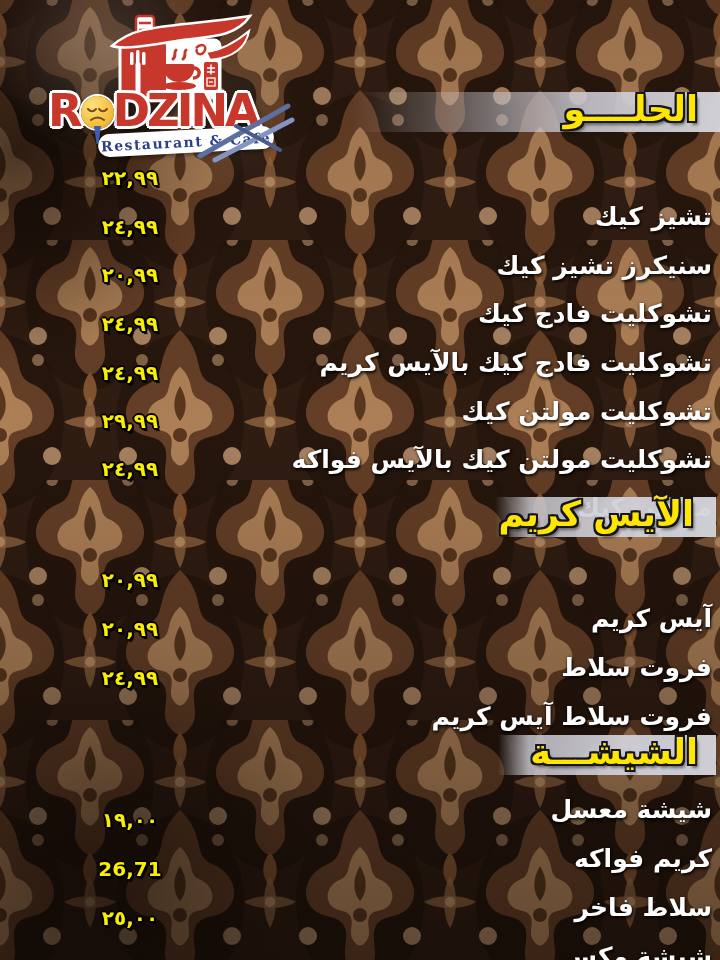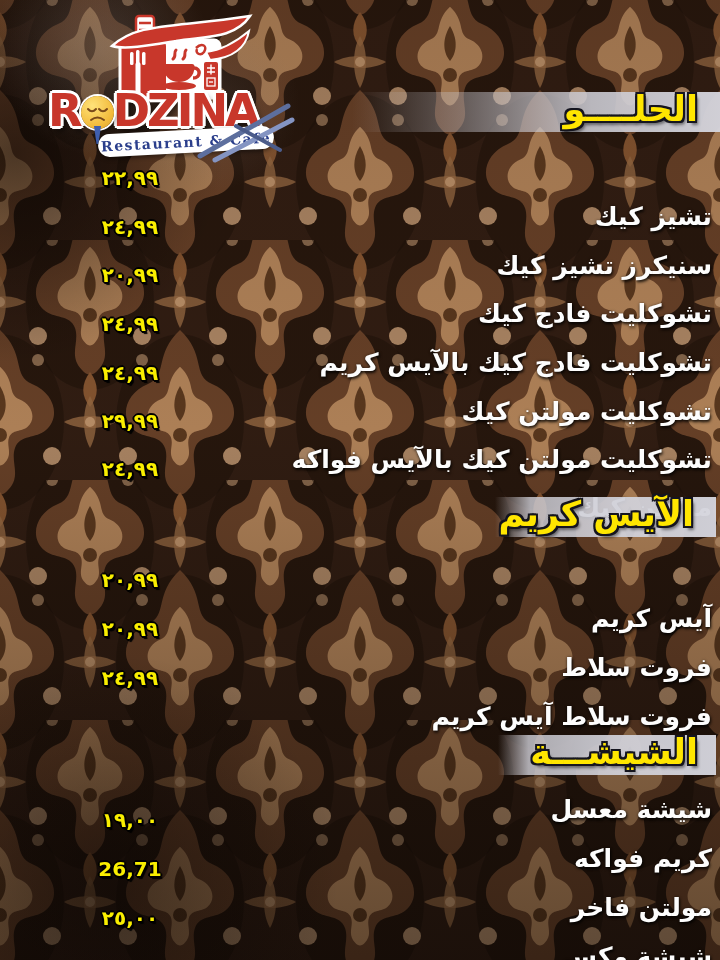--- a/index.html
+++ b/index.html
@@ -245,20 +245,20 @@
 
   <div class="row" style="top:754px">
     <span class="iname">شيشة معسل</span>
   </div>
   <div class="row" style="top:803px">
     <span class="price">١٩,٠٠</span>
     <span class="iname">كريم فواكه</span>
   </div>
   <div class="row" style="top:852px">
     <span class="price">26,71</span>
-    <span class="iname">مولتن فاخر</span>
+    <span class="iname">سلاط فاخر</span>
   </div>
   <div class="row" style="top:901px">
     <span class="price">٢٥,٠٠</span>
     <span class="iname">شيشة مكس</span>
   </div>
 
 </div>
 
 </body></html>

